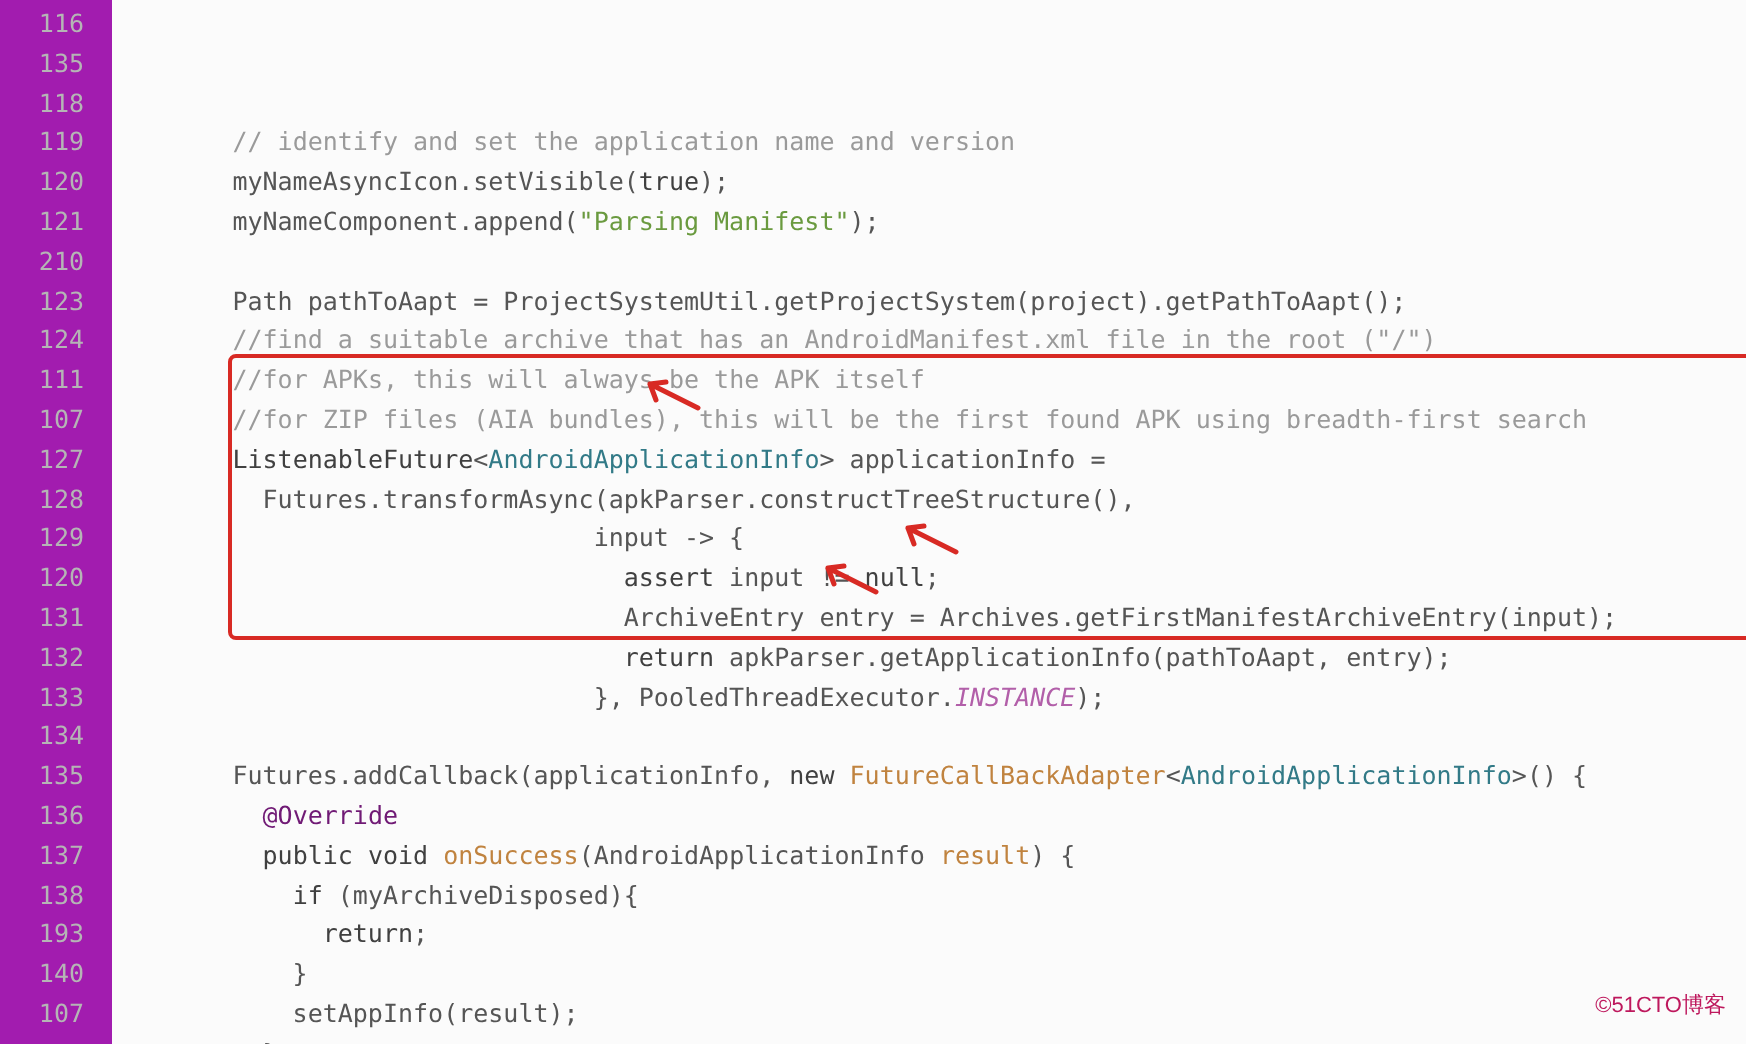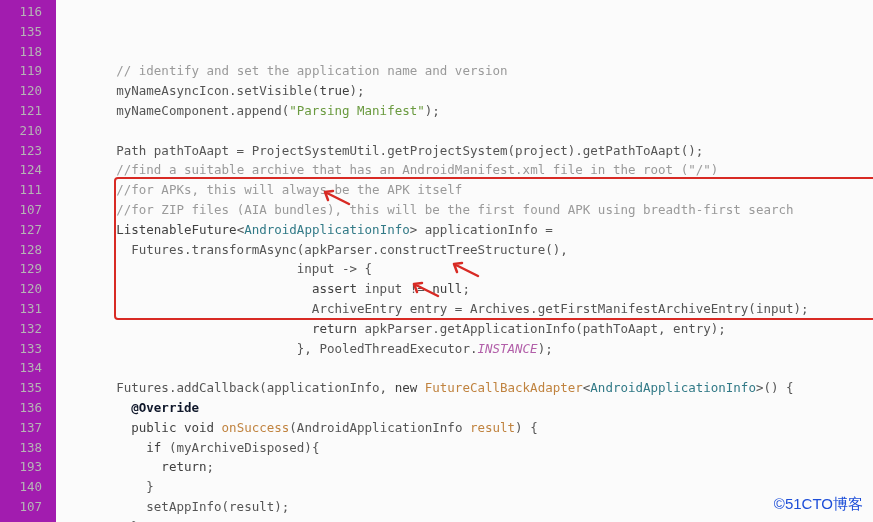--- a/index.html
+++ b/index.html
@@ -35,40 +35,40 @@
     color: #555;
     padding-top: 2px;
     position: relative;
   }
   .code .cl { height: 19.8px; }
   .tok-comment { color: #9a9a9a; text-align: right; }
   .tok-keyword { color: #404040; }
   .tok-method  { color: #c0833f; }
   .tok-string  { color: #6a9a3f; }
   .tok-const   { color: #b25fa9; font-style: italic; }
-  .tok-anno    { color: #0f172a; font-weight: bold; }
+  .tok-anno    { color: #701a75; }
   .tok-generic { color: #327a87; }
   .highlight-box {
     position: absolute;
     border: 2.5px solid #d82a24;
     border-radius: 4px;
     pointer-events: none;
   }
   .arrow {
     position: absolute;
     pointer-events: none;
   }
   .arrow svg { display: block; }
   .watermark {
     position: absolute;
     right: 10px;
     bottom: 8px;
-    color: #1d4ed8;
+    color: #be185d;
     font-family: -apple-system, sans-serif;
-    font-size: 15px;
+    font-size: 11px;
   }
 </style>
 </head>
 <body>
 
 <div class="editor">
   <div class="gutter">
       <div class="ln">116</div>
       <div class="ln">135</div>
       <div class="ln">118</div>

